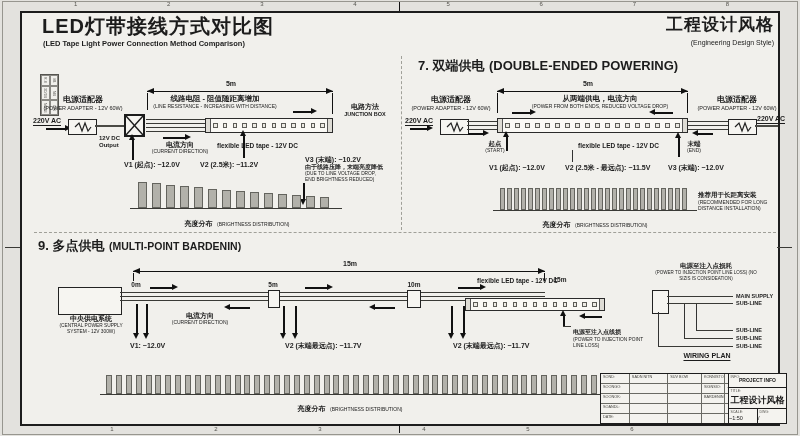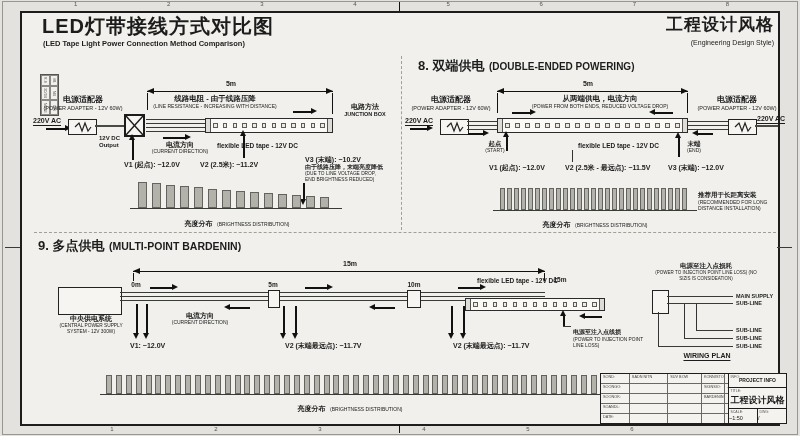--- a/index.html
+++ b/index.html
@@ -160,21 +160,21 @@
       <div class="led"></div>
       <div class="led"></div>
       <div class="led"></div>
     </div>
 
   <div class="dim" style="left:147px;top:91px;width:186px;"></div>
   <div class="vt" style="left:147px;top:93px;height:17px;"></div>
   <div class="vt" style="left:332px;top:93px;height:21px;"></div>
   <div class="L b c" style="left:231px;top:80px;font-size:7px;">5m</div>
 
-  <div class="L b c" style="left:215px;top:95px;font-size:7.5px;">线路电阻 - 由于线路压降</div>
+  <div class="L b c" style="left:215px;top:95px;font-size:7.5px;">线路电阻 - 阻值随距离增加</div>
   <div class="L c" style="left:215px;top:104px;font-size:5px;">(LINE RESISTANCE - INCREASING WITH DISTANCE)</div>
 
   <div class="L b c" style="left:365px;top:103px;font-size:7px;">电路方法</div>
   <div class="L b c" style="left:365px;top:111px;font-size:5.5px;">JUNCTION BOX</div>
 
   <div class="arR" style="left:293px;top:111px;width:18px;"></div>
   <div class="arR" style="left:163px;top:137px;width:22px;"></div>
   <div class="L b c" style="left:180px;top:141px;font-size:7px;">电流方向</div>
   <div class="L c" style="left:180px;top:149px;font-size:5px;">(CURRENT DIRECTION)</div>
   <div class="L b" style="left:217px;top:142px;font-size:6.5px;">flexible LED tape - 12V DC</div>
@@ -205,22 +205,22 @@
       <div class="bar" style="height: 12px; width: 9px;"></div>
       <div class="bar" style="height: 11px; width: 9px;"></div>
     </div>
   <div class="base" style="left:130px;top:208px;width:212px;"></div>
   <div class="L c" style="left:237px;top:212px;">
     <span class="b" style="font-size:7px;">亮度分布</span>
     <span style="font-size:5px;">(BRIGHTNESS DISTRIBUTION)</span>
   </div>
 
   <div class="L" style="left:418px;top:56px;">
-    <span class="b" style="font-size:13px;">8. 双端供电</span>
-    <span class="b" style="font-size:10px;">(DOUBLE-ENDED POWERING)</span>
+    <span class="b" style="font-size:13px;">7. 双端供电</span>
+    <span class="b" style="font-size:13px;">(DOUBLE-ENDED POWERING)</span>
   </div>
 
   <div class="L b c" style="left:451px;top:96px;font-size:8px;">电源适配器</div>
   <div class="L c" style="left:451px;top:105px;font-size:5.5px;">(POWER ADAPTER - 12V 60W)</div>
   <div class="L b" style="left:405px;top:117px;font-size:7px;border-bottom:1px solid #1c1c1c;">220V AC</div>
   <div class="arR" style="left:410px;top:128px;width:17px;"></div>
   <div class="box" style="left:440px;top:119px;width:27px;height:14px;">
     <svg width="27" height="14" viewBox="0 0 27 14">
       <path d="M6,7 L10,3 13,11 16,3 19,11 22,7" fill="none" stroke="#222" stroke-width="1.2"></path>
     </svg>

